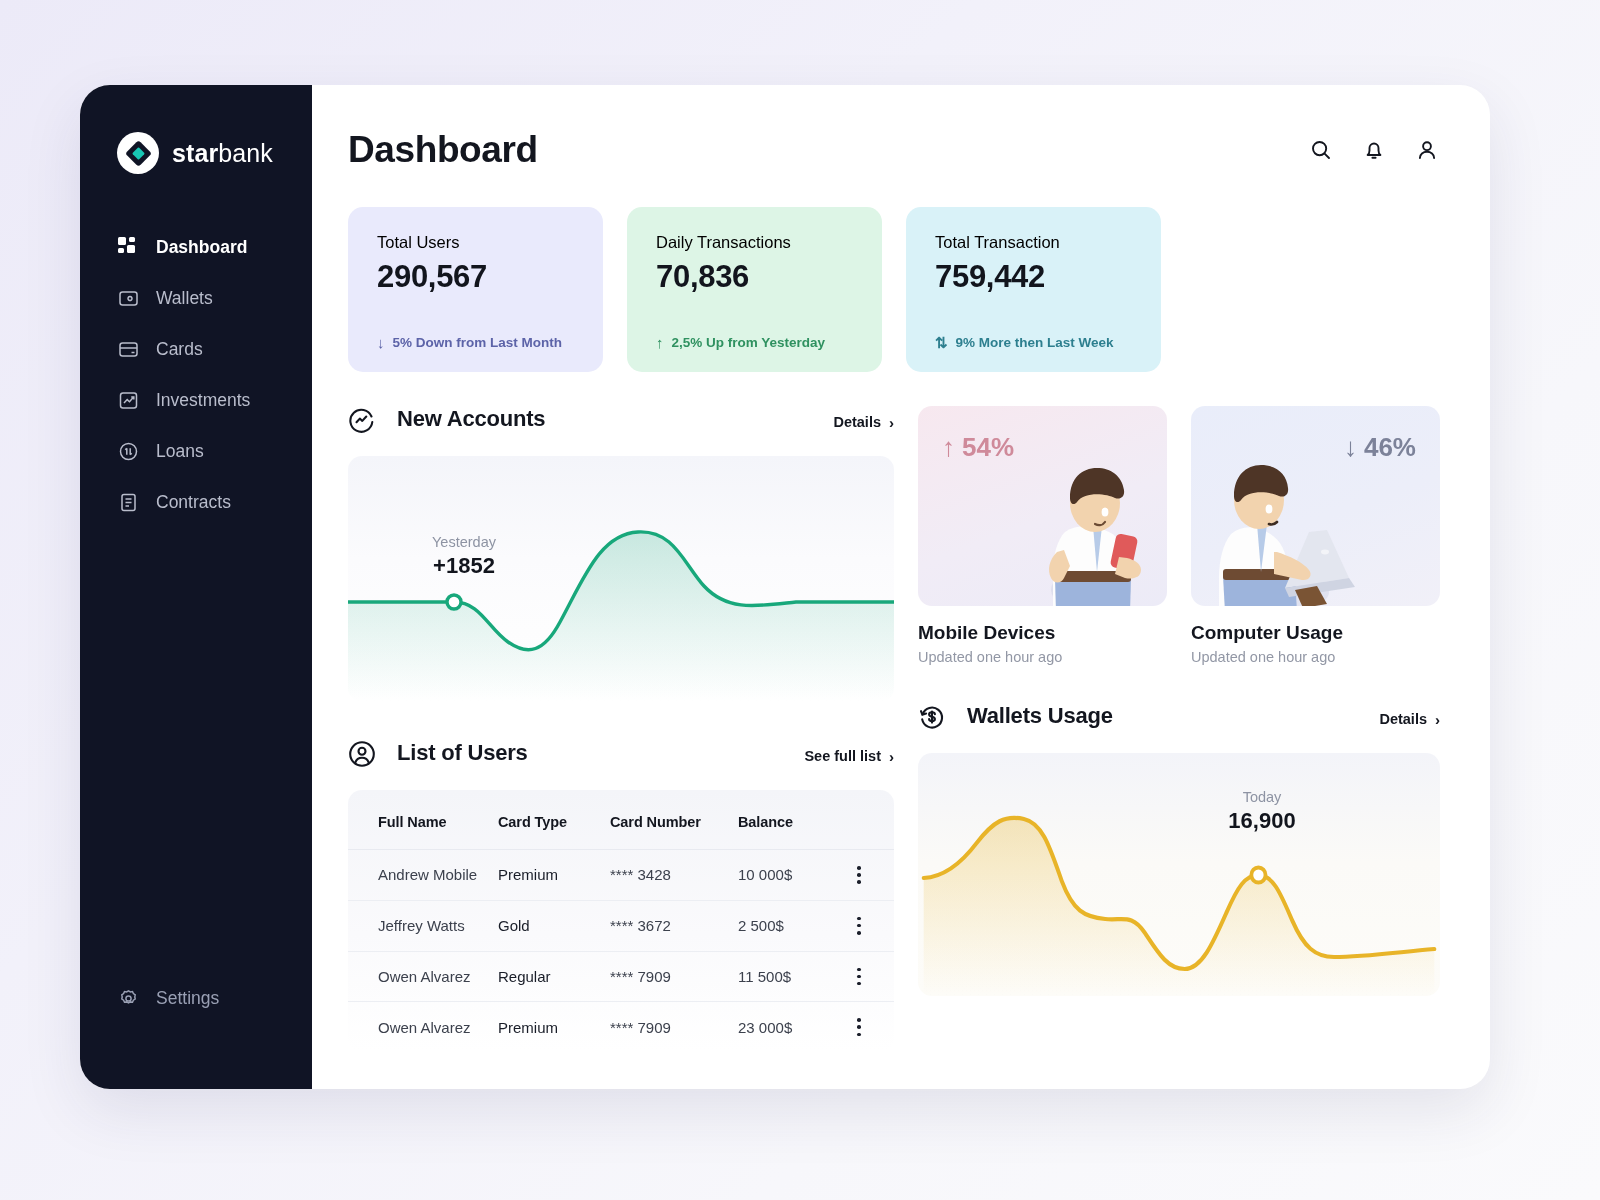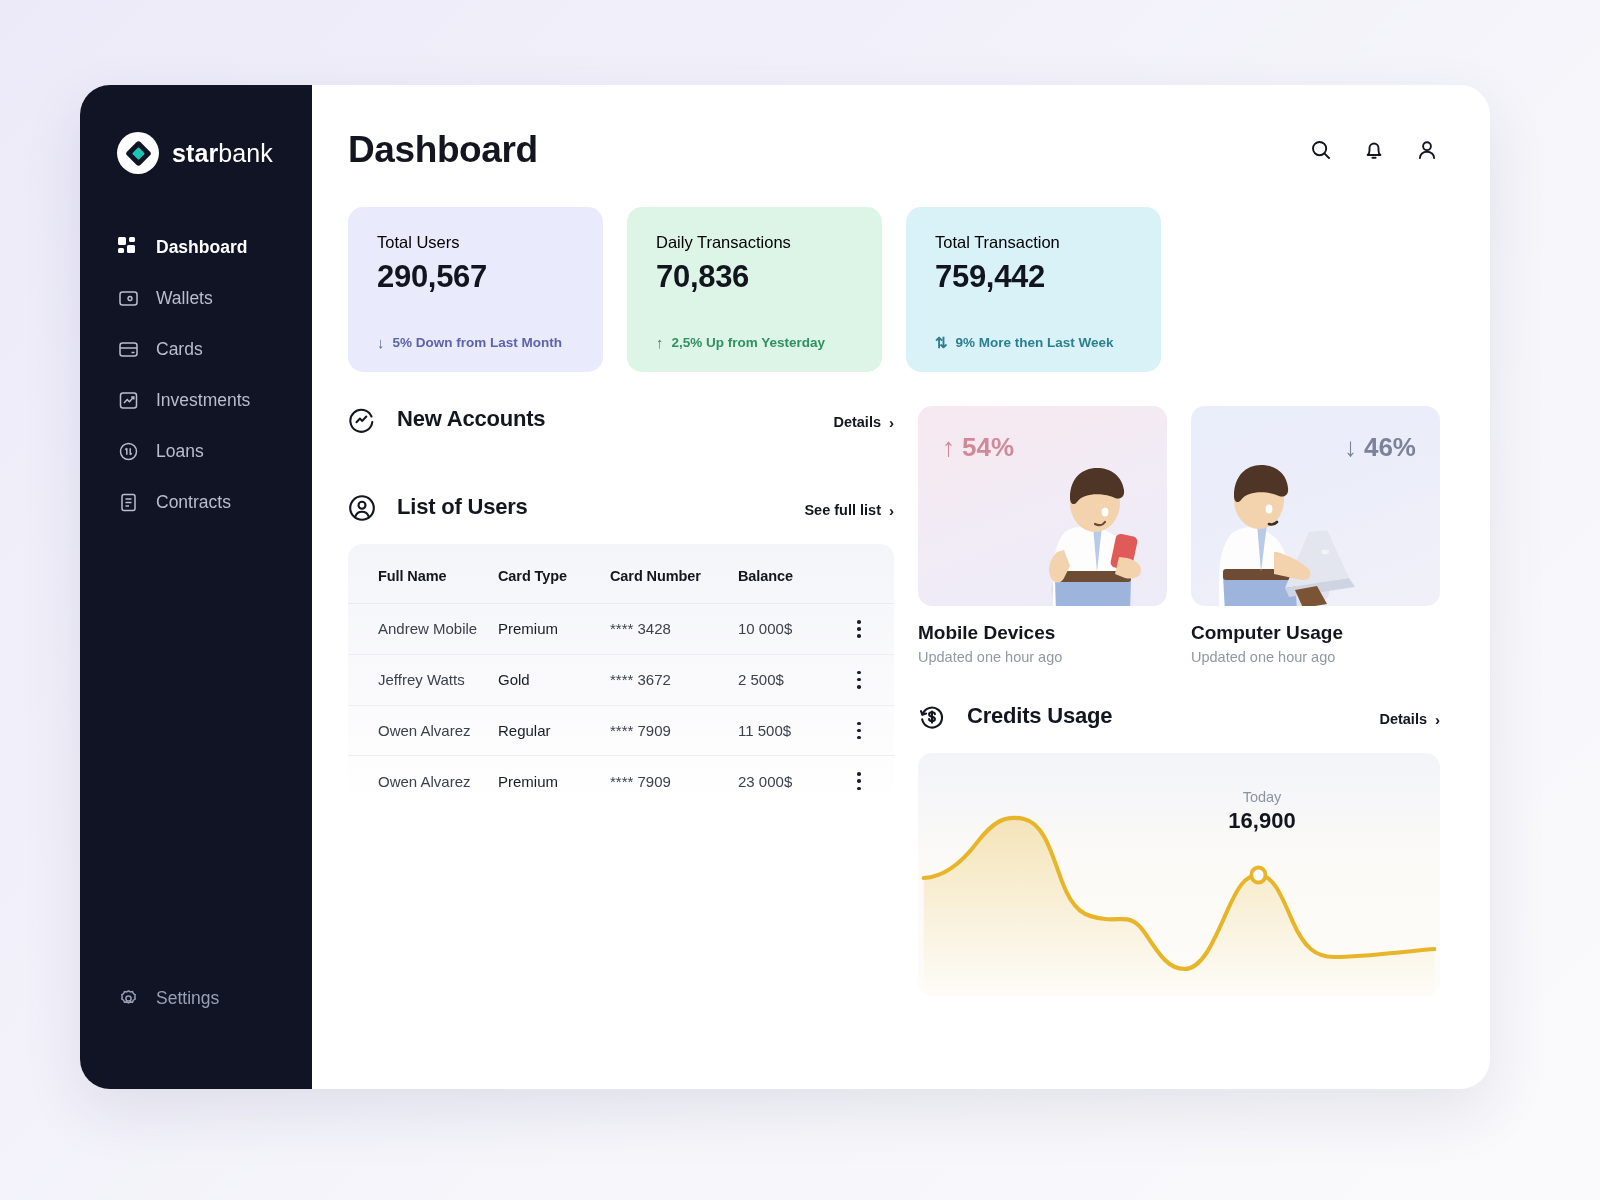--- a/index.html
+++ b/index.html
@@ -293,20 +293,37 @@
                 </svg>
             </span>
             <h2>New Accounts</h2>
           </div>
           <div class="section-link">
             <span>Details</span>
             <span class="chev">›</span>
           </div>
         </div>
 
+        <div class="chart-card">
+          <svg viewBox="0 0 546 246" preserveAspectRatio="none">
+            <defs>
+              <linearGradient id="gGreen" x1="0" y1="0" x2="0" y2="1">
+                <stop offset="0%" stop-color="#18a87b" stop-opacity="0.22"></stop>
+                <stop offset="100%" stop-color="#18a87b" stop-opacity="0.0"></stop>
+              </linearGradient>
+            </defs>
+            <path d="M0,146 L106,146 C132,146 140,172 160,186 C180,200 196,196 212,166 C236,122 252,78 290,76 C326,74 336,108 356,130 C380,156 410,150 448,146 L546,146 L546,246 L0,246 Z" fill="url(#gGreen)"></path>
+            <path d="M0,146 L106,146 C132,146 140,172 160,186 C180,200 196,196 212,166 C236,122 252,78 290,76 C326,74 336,108 356,130 C380,156 410,150 448,146 L546,146" fill="none" stroke="#18a87b" stroke-width="3.4" stroke-linecap="round"></path>
+            <circle cx="106" cy="146" r="7" fill="#ffffff" stroke="#18a87b" stroke-width="3.4"></circle>
+          </svg>
+          <div class="tip" style="left:56px; top:78px; width:120px;">
+            <div class="tip-label">Yesterday</div>
+            <div class="tip-value">+1852</div>
+          </div>
+        </div>
 
         <div class="section-head" style="margin-top:38px;">
           <div class="section-title">
             <span>
               <svg width="28" height="28" viewBox="0 0 28 28" fill="none" stroke="#13161f" stroke-width="2.1" stroke-linecap="round">
                   <circle cx="14" cy="14" r="11.8"></circle>
                   <circle cx="14" cy="11.3" r="3.5"></circle>
                   <path d="M7.4 22.3c1-3 3.6-4.6 6.6-4.6s5.6 1.6 6.6 4.6"></path>
                 </svg>
             </span>
@@ -448,21 +465,21 @@
         <div class="section-head" style="margin-top:38px;">
           <div class="section-title">
             <span>
               <svg width="28" height="28" viewBox="0 0 28 28" fill="none" stroke="#13161f" stroke-width="2.1" stroke-linecap="round">
                   <path d="M4.6 11.2A10 10 0 1 1 4.2 16.4"></path>
                   <path d="M3 8.2l1.4 3.6 3.7-1.2"></path>
                   <path d="M14 8.6v11"></path>
                   <path d="M16.9 11.3c0-1.3-1.3-2-2.9-2s-2.9.8-2.9 2.1c0 2.9 5.8 1.7 5.8 4.6 0 1.3-1.3 2.1-2.9 2.1s-2.9-.8-2.9-2.1"></path>
                 </svg>
             </span>
-            <h2>Credits Usage</h2>
+            <h2>Wallets Usage</h2>
           </div>
           <div class="section-link">
             <span>Details</span>
             <span class="chev">›</span>
           </div>
         </div>
 
         <div class="credits-card">
           <svg viewBox="0 0 552 243" preserveAspectRatio="none">
             <defs>

